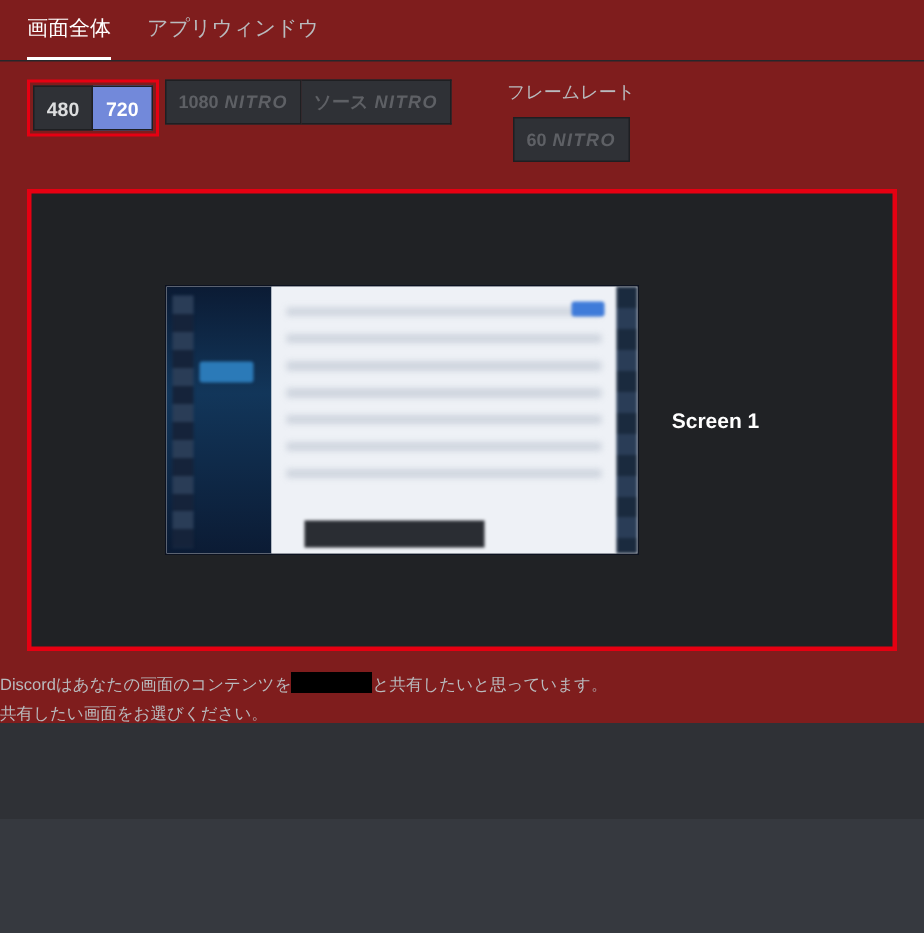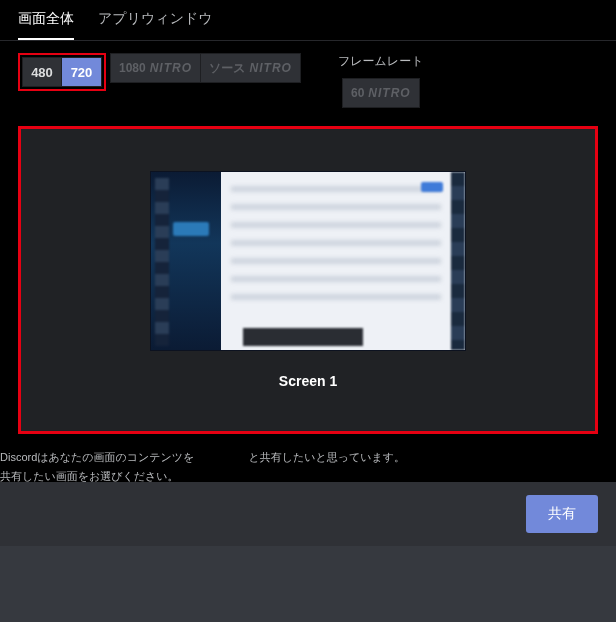--- a/index.html
+++ b/index.html
@@ -1,17 +1,17 @@
 <!DOCTYPE html>
 <html><head>
 <meta charset="utf-8">
 <style>
   * { box-sizing: border-box; margin: 0; padding: 0; }
   html, body { width: 616px; height: 622px; background: #36393f; font-family: "Hiragino Kaku Gothic Pro","Meiryo",sans-serif; color: #dcddde; overflow: hidden; }
-  .modal { width: 616px; height: 546px; background: #000000; position: relative; }
+  .modal { width: 616px; height: 546px; background: #7f1d1d; position: relative; }
   .tabs { display: flex; padding: 10px 18px 0 18px; gap: 24px; font-size: 14px; }
   .tab { padding-bottom: 10px; color: #b9bbbe; cursor: pointer; }
   .tab.active { color: #fff; border-bottom: 2px solid #fff; }
   .divider { height: 1px; background: #26272b; margin: 0 0 12px 0; }
 
   .settings { display: flex; padding: 0 18px; gap: 30px; }
   .setting-col.quality { width: 290px; }
   .setting-col.framerate { width: 200px; }
   .setting-label { font-size: 12px; color: #b9bbbe; margin-bottom: 8px; }
   .seg-group { display: flex; border: 2px solid #e60012; padding: 2px; width: max-content; }
@@ -20,21 +20,21 @@
   .seg { height: 30px; display: flex; align-items: center; justify-content: center; font-size: 13px; font-weight: 600; background: #2f3136; color: #dcddde; border: 1px solid #1e1f22; cursor: pointer; }
   .seg + .seg { border-left: none; }
   .seg.sel { background: #7289da; color: #fff; }
   .seg.w40 { width: 40px; }
   .seg.w34 { width: 34px; }
   .seg.nitro { padding: 0 8px; color: #5e6065; background: #2f3136; cursor: default; gap: 4px; }
   .seg.nitro .num { font-size: 12px; font-weight: 700; color: #5e6065; }
   .nitro-word { font-family: Arial, sans-serif; font-weight: 900; font-style: italic; letter-spacing: 1px; font-size: 12px; color: #5e6065; }
   .seg.nitro.src .num { font-size: 12px; }
 
-  .preview-area { margin: 18px 18px 0 18px; border: 3px solid #e60012; height: 308px; background: #202225; display: flex; flex-direction: column; align-items: center; justify-content: center; gap: 22px; }
+  .preview-area { margin: 18px 18px 0 18px; border: 3px solid #e60012; height: 308px; background: #202225; display: flex; flex-direction: row; align-items: center; justify-content: center; gap: 22px; }
   .screen-thumb { width: 316px; height: 180px; background: #dfe3ea; position: relative; border: 1px solid #0c1220; overflow: hidden; }
   
   .thumb-left { position: absolute; left: 0; top: 0; width: 70px; height: 100%; background: linear-gradient(180deg,#0b1b34,#12365a 40%,#0b1b34); }
   .thumb-left::before { content:""; position:absolute; left:4px; top:6px; width:14px; height:168px; background: repeating-linear-gradient(180deg,#2a3d57 0 12px,#15233a 12px 24px); filter: blur(1px); }
   .thumb-left::after { content:""; position:absolute; left:22px; top:50px; width:36px; height:14px; background:#2b7ab8; border-radius:2px; filter: blur(1px); }
   .thumb-right { position:absolute; right:0; top:0; width:14px; height:100%; background: repeating-linear-gradient(180deg,#1a2a3e 0 14px,#2a3d57 14px 28px); filter: blur(1px); }
   .thumb-main { position:absolute; left:70px; top:0; right:14px; bottom:0; background:#eef1f6; }
   .thumb-main::before { content:""; position:absolute; left:10px; top:14px; width:210px; height:120px; background: repeating-linear-gradient(180deg,#c9d0da 0 6px, transparent 6px 18px); filter: blur(2px); opacity:.85; }
   .thumb-main .hl { position:absolute; right:8px; top:10px; width:22px; height:10px; background:#3f7bd9; filter: blur(1px); border-radius:2px; }
   .thumb-bar { position:absolute; left:92px; bottom:4px; width:120px; height:18px; background:#2a2d33; filter: blur(1px); }
@@ -104,16 +104,15 @@
     </div>
     <div class="thumb-label">Screen 1</div>
   </div>
 
   <div class="desc">
     <span>Discordはあなたの画面のコンテンツを</span><span class="blackout"></span><span>と共有したいと思っています。</span><br>
     <span>共有したい画面をお選びください。</span>
   </div>
 
   <div class="footer">
-    <button class="btn-share">共有</button>
   </div>
 
 </div>
 
 </body></html>

